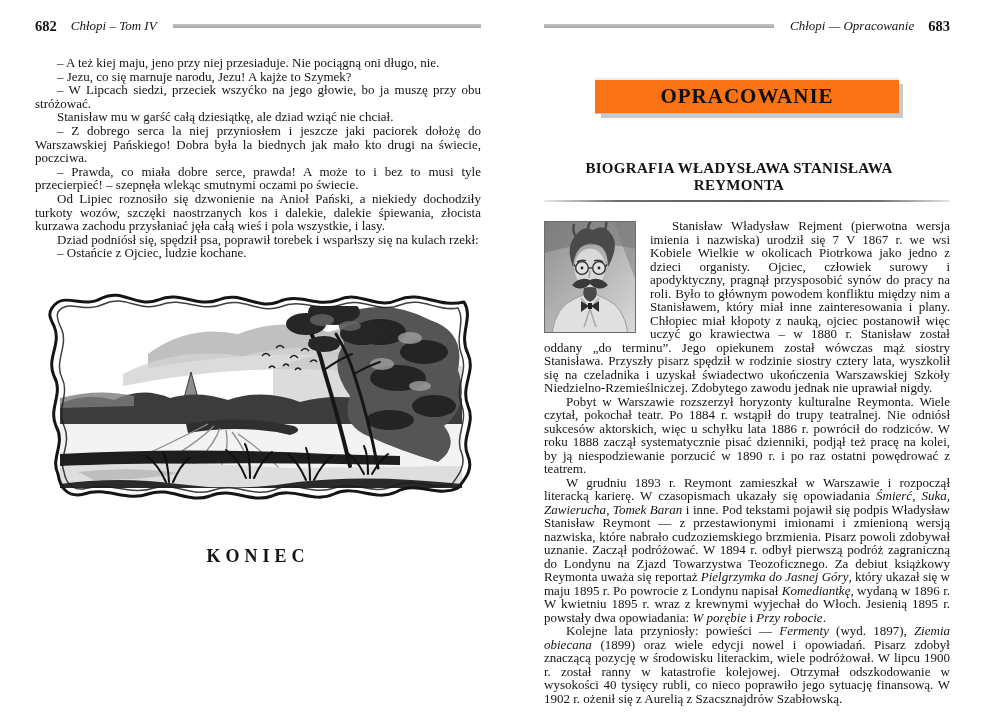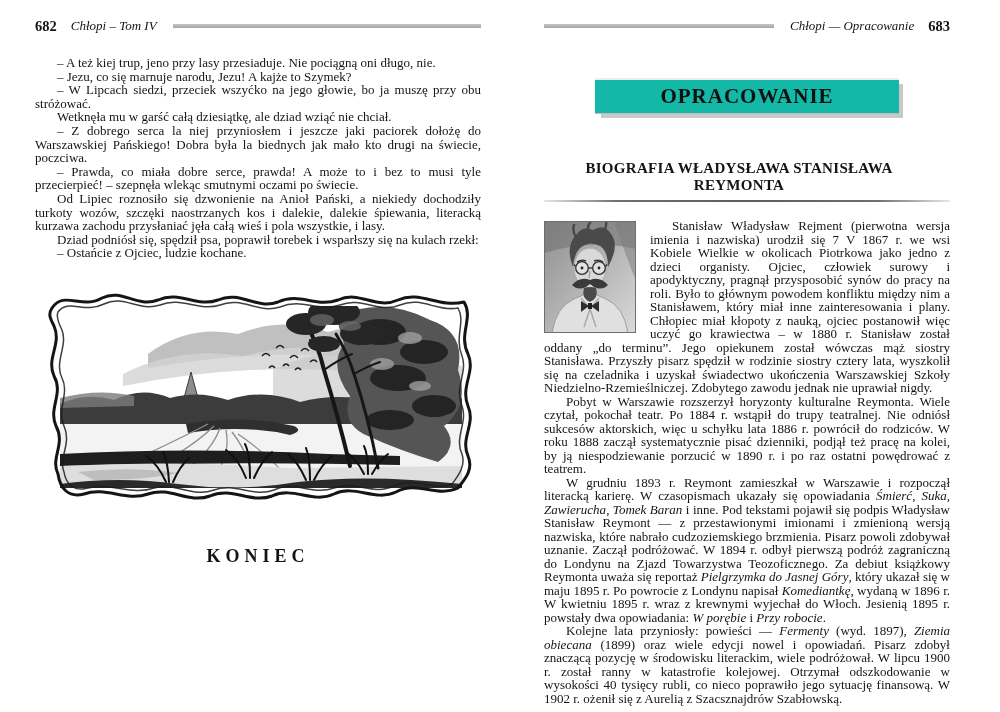--- a/index.html
+++ b/index.html
@@ -27,21 +27,21 @@
   .body-text .bd{font-weight:normal;}
 
   
   .illus{margin:14px 0 0 0;width:446px;}
   .illus svg{display:block;margin:0 auto;}
   .koniec{margin-top:32px;text-align:center;font-weight:bold;font-size:18px;letter-spacing:5px;}
 
   
   .banner{
     width:304px;height:33px;margin:44px auto 0 auto;
-    background:#14b8a6;border-top:2px solid #ececec;border-bottom:1px solid #bdbdbd;
+    background:#f97316;border-top:2px solid #ececec;border-bottom:1px solid #bdbdbd;
     box-shadow:5px 5px 0 -1px #c9c9c9;
     display:flex;align-items:center;justify-content:center;
   }
   .banner span{font-weight:bold;font-size:21px;letter-spacing:1px;color:#101010;}
   .bio-head{margin:46px 16px 0 0;text-align:center;font-size:15px;font-weight:bold;letter-spacing:.3px;}
   .bio-rule{margin-top:6px;height:2px;background:linear-gradient(90deg,#e6e6e6 0%,#6f6f6f 18%,#5d5d5d 50%,#6f6f6f 82%,#e6e6e6 100%);}
   .rp{margin-top:17px;line-height:13.5px;}
   .photo{float:left;width:92px;height:112px;margin:2px 14px 4px 0;}
   .photo svg{display:block;}
 </style>
@@ -52,27 +52,27 @@
 
   <section class="page left">
     <header class="pg-head">
       <span class="pgnum">682</span>
       <span class="gap"></span>
       <span class="runtitle">Chłopi – Tom IV</span>
       <span class="headrule"></span>
     </header>
 
     <div class="body-text">
-        <p class="para"><span>– A też kiej trup, jeno przy lasy przesiaduje. Nie pociągną oni długo, nie.</span></p>
+        <p class="para"><span>– A też kiej maju, jeno przy niej przesiaduje. Nie pociągną oni długo, nie.</span></p>
         <p class="para"><span>– Jezu, co się marnuje narodu, Jezu! A kajże to Szymek?</span></p>
         <p class="para"><span>– W Lipcach siedzi, przeciek wszyćko na jego głowie, bo ja muszę przy obu stróżować.</span></p>
-        <p class="para"><span>Wetknęła mu w garść całą dziesiątkę, ale dziad wziąć nie chciał.</span></p>
+        <p class="para"><span>Stanisław mu w garść całą dziesiątkę, ale dziad wziąć nie chciał.</span></p>
         <p class="para"><span>– Z dobrego serca la niej przyniosłem i jeszcze jaki paciorek dołożę do Warszawskiej Pańskiego! Dobra była la biednych jak mało kto drugi na świecie, poczciwa.</span></p>
         <p class="para"><span>– Prawda, co miała dobre serce, prawda! A może to i bez to musi tyle przecierpieć! – szepnęła wlekąc smutnymi oczami po świecie.</span></p>
-        <p class="para"><span>Od Lipiec roznosiło się dzwonienie na Anioł Pański, a niekiedy dochodziły turkoty wozów, szczęki naostrzanych kos i dalekie, dalekie śpiewania, literacką kurzawa zachodu przysłaniać jęła całą wieś i pola wszystkie, i lasy.</span></p>
+        <p class="para"><span>Od Lipiec roznosiło się dzwonienie na Anioł Pański, a niekiedy dochodziły turkoty wozów, szczęki naostrzanych kos i dalekie, dalekie śpiewania, złocista kurzawa zachodu przysłaniać jęła całą wieś i pola wszystkie, i lasy.</span></p>
         <p class="para"><span>Dziad podniósł się, spędził psa, poprawił torebek i wsparłszy się na kulach rzekł:</span></p>
         <p class="para"><span>– Ostańcie z Ojciec, ludzie kochane.</span></p>
       </div>
 
     <figure class="illus">
       <svg width="440" height="240" viewBox="0 0 440 240" xmlns="http://www.w3.org/2000/svg">
         <defs>
             <clipPath id="ic">
               <path d="M22 32 H424 V214 H22 Z"></path>
             </clipPath>

